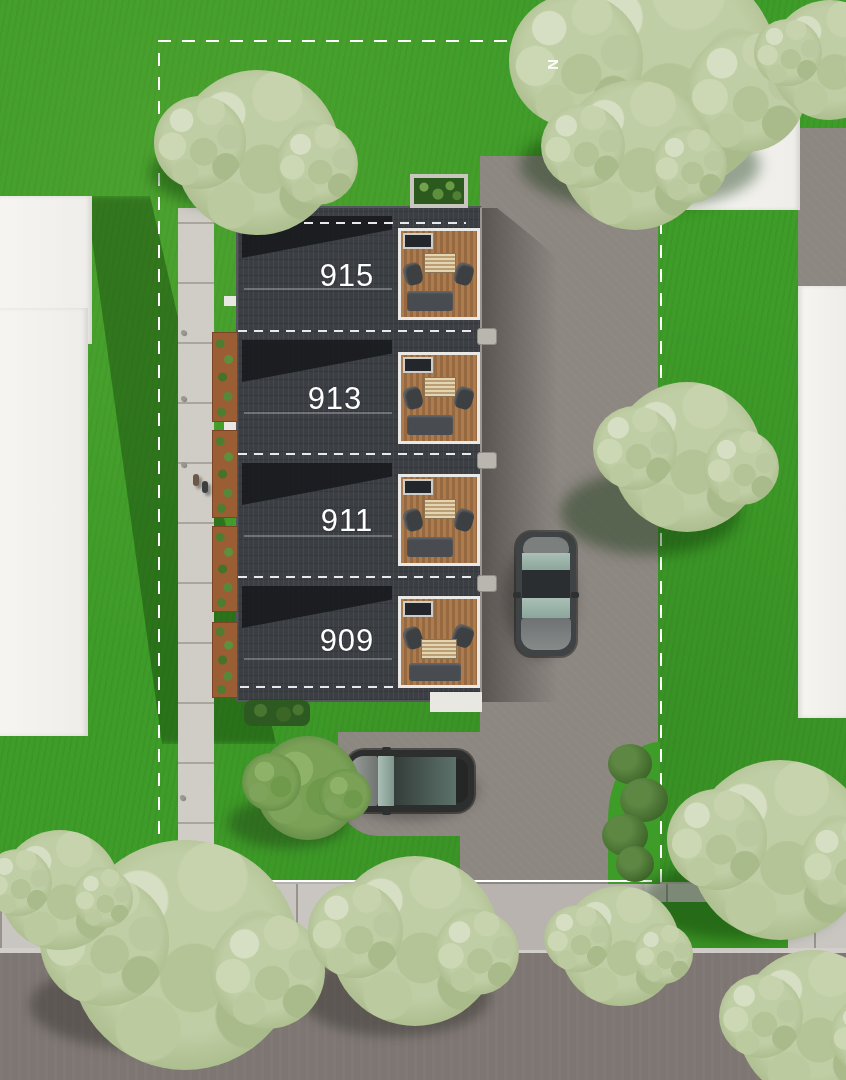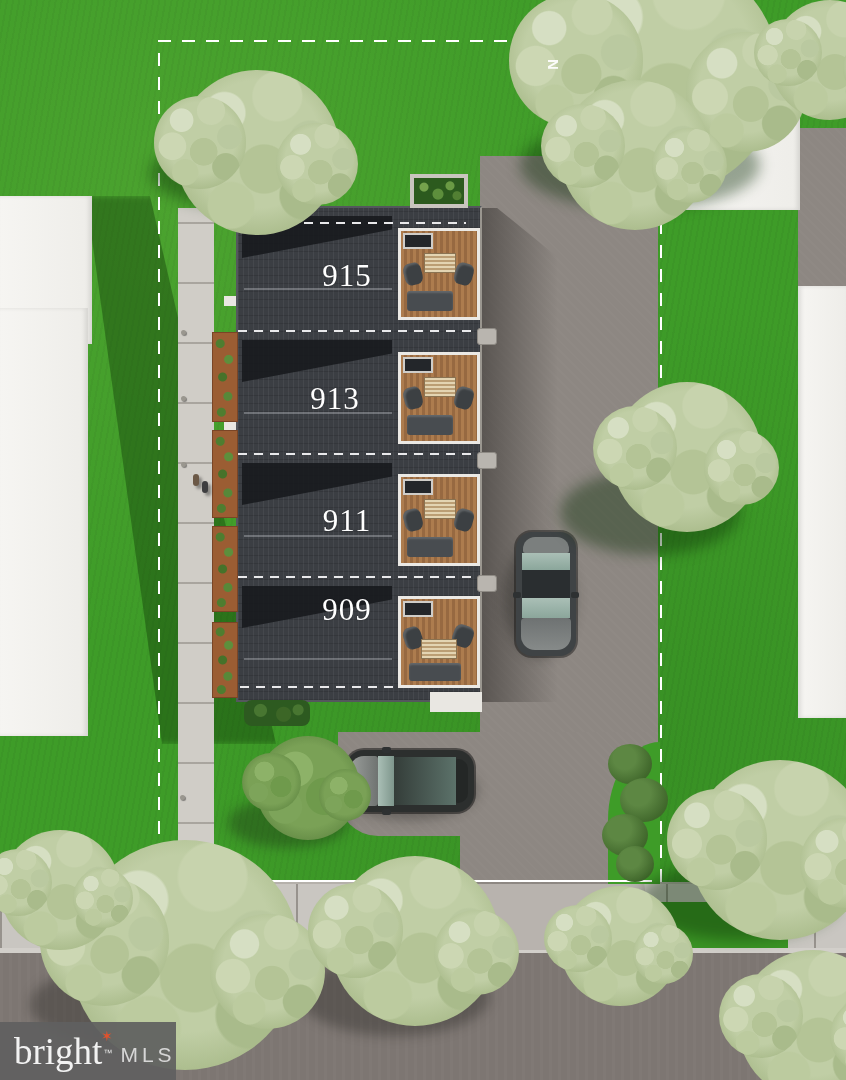--- a/index.html
+++ b/index.html
@@ -46,21 +46,21 @@
     box-shadow:inset -3px 0 4px rgba(0,0,0,0.10);}
   .roof-base{background:
     repeating-linear-gradient(90deg, rgba(255,255,255,0.05) 0 1px, rgba(0,0,0,0) 1px 5px),
     repeating-linear-gradient(0deg, rgba(0,0,0,0.12) 0 1px, rgba(0,0,0,0) 1px 8px),
     #3b3e43;
     border:2px solid #54575d;border-right-color:#9a968f;box-sizing:border-box;}
   .roof-divider{height:2px;background:repeating-linear-gradient(90deg,#e9e9eb 0 9px, rgba(0,0,0,0) 9px 16px);}
   .roof-wedge{background:#17191d;opacity:0.88;clip-path:polygon(0 0,100% 0,100% 32%,0 100%);}
   .roof-ridge{height:2px;background:rgba(205,208,214,0.35);}
   .unit-label{color:#ffffff;font-size:31px;letter-spacing:1px;text-align:center;
-    text-shadow:0 0 2px rgba(0,0,0,0.35);font-family:Liberation Serif, serif;}
+    text-shadow:0 0 2px rgba(0,0,0,0.35);}
   .meter{background:#b9b5af;border:1px solid #8e8a84;border-radius:3px;}
   .step{background:#e9e7e2;}
 
   
   .deck{background:repeating-linear-gradient(90deg,#ad7c4e 0 3px,#976941 3px 6px);
     border:3px solid #ebe9e5;box-sizing:border-box;}
   .deck-skylight{background:#23262a;border:2px solid #cfcdc9;box-sizing:border-box;}
   .deck-table{background:repeating-linear-gradient(0deg,#e3d4b2 0 2px,#bb9e74 2px 4px);
     border:1px solid #8a7352;box-sizing:border-box;}
   .deck-chair{background:#3c4043;border-radius:35%;box-shadow:inset 2px 2px 2px rgba(255,255,255,0.18);}
@@ -178,21 +178,21 @@
 
   <div class="abs roof-divider" style="left:240px;top:222px;width:226px;"></div>
   <div class="abs roof-divider" style="left:238px;top:330px;width:242px;"></div>
   <div class="abs roof-divider" style="left:238px;top:453px;width:242px;"></div>
   <div class="abs roof-divider" style="left:238px;top:576px;width:242px;"></div>
   <div class="abs roof-divider" style="left:240px;top:686px;width:230px;"></div>
 
   <div class="abs unit-label" style="left:297px;top:258px;width:100px;height:36px;">915</div>
   <div class="abs unit-label" style="left:285px;top:381px;width:100px;height:36px;">913</div>
   <div class="abs unit-label" style="left:297px;top:503px;width:100px;height:36px;">911</div>
-  <div class="abs unit-label" style="left:297px;top:592px;width:100px;height:36px;">909</div>
+  <div class="abs unit-label" style="left:297px;top:623px;width:100px;height:36px;">909</div>
 
   <div class="abs deck" style="left:398px;top:228px;width:82px;height:92px;">
     <div class="abs deck-skylight" style="left:2px;top:2px;width:30px;height:16px;"></div>
     <div class="abs deck-table" style="left:23px;top:22px;width:32px;height:20px;"></div>
     <div class="abs deck-chair" style="left:3px;top:32px;width:18px;height:22px;transform:rotate(-14deg);"></div>
     <div class="abs deck-chair" style="left:54px;top:32px;width:18px;height:22px;transform:rotate(16deg);"></div>
     <div class="abs deck-sofa" style="left:6px;top:60px;width:46px;height:20px;"></div>
   </div>
   <div class="abs deck" style="left:398px;top:352px;width:82px;height:92px;">
     <div class="abs deck-skylight" style="left:2px;top:2px;width:30px;height:16px;"></div>
@@ -284,20 +284,14 @@
   <div class="abs tree" style="left:690px;top:760px;width:180px;height:180px;"></div>
   <div class="abs tree" style="left:738px;top:950px;width:150px;height:150px;"></div>
   <div class="abs tree" style="left:70px;top:840px;width:230px;height:230px;"></div>
   <div class="abs tree" style="left:330px;top:856px;width:170px;height:170px;"></div>
   <div class="abs tree" style="left:560px;top:886px;width:120px;height:120px;"></div>
   <div class="abs tree" style="left:0px;top:830px;width:120px;height:120px;"></div>
   <div class="abs tree dark" style="left:256px;top:736px;width:104px;height:104px;"></div>
 
   <div class="abs north" style="left:548px;top:56px;">N</div>
 
-  <div class="abs wm" style="left:0;top:1022px;width:176px;height:58px;">
-    <span class="wm-brand">bright</span>
-    <span class="wm-star">✶</span>
-    <span class="wm-tm">™</span>
-    <span class="wm-suffix">MLS</span>
-  </div>
 
 </div>
 
 </body></html>

